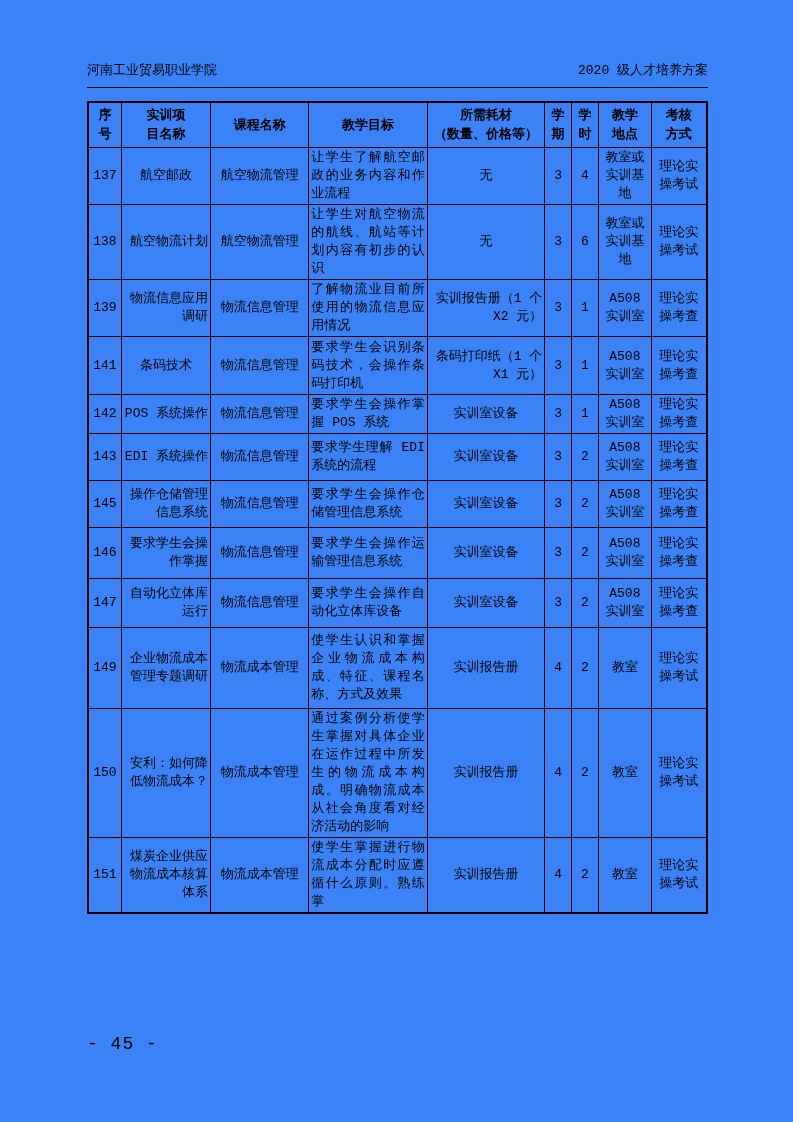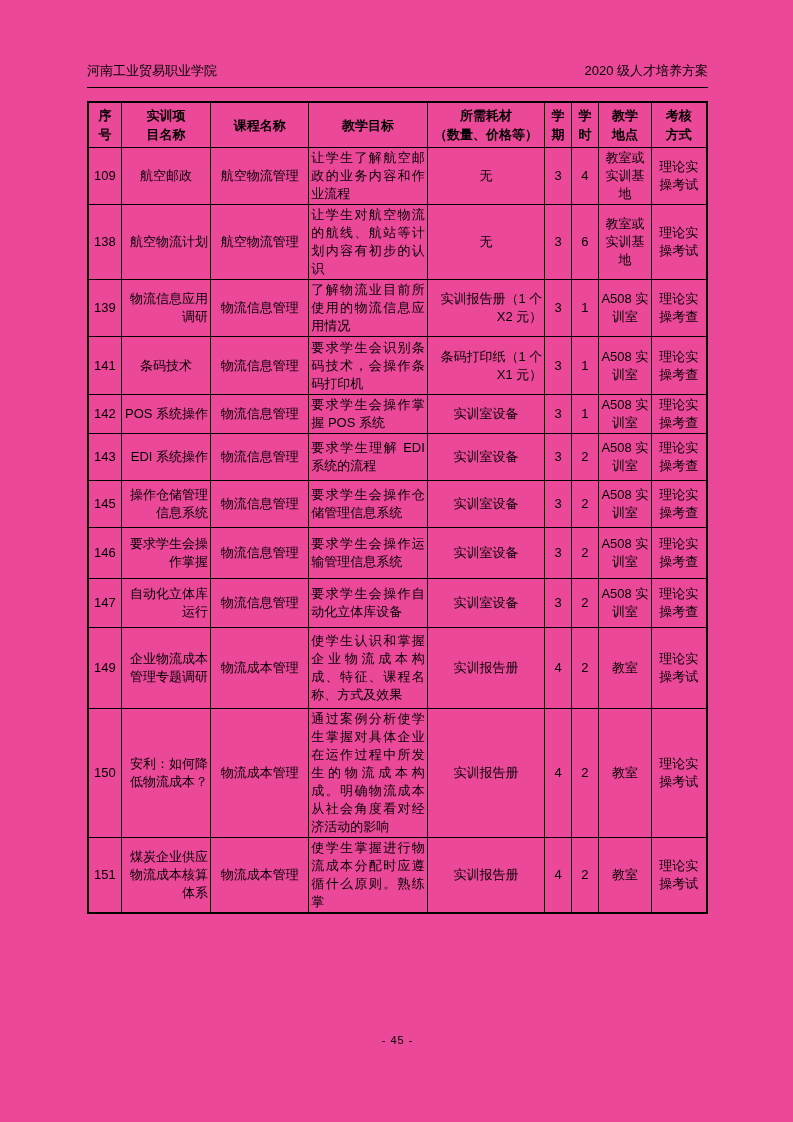--- a/index.html
+++ b/index.html
@@ -1,21 +1,21 @@
 <!DOCTYPE html>
 <html lang="zh"><head>
 <meta charset="utf-8">
 <style>
   html,body { margin:0; padding:0; background:#e8e8e8; }
   .page {
     position:relative;
     width:793px; height:1122px;
     margin:0 auto;
-    background:#ec4899;
-    font-family:Liberation Sans, sans-serif;
+    background:#3b82f6;
+    font-family:Liberation Mono, monospace;
     color:#000;
     overflow:hidden;
   }
   .content { position:absolute; left:87px; top:62px; width:621px; }
   .page-header {
     display:flex; justify-content:space-between; align-items:flex-end;
     font-size:13px; line-height:17px;
     padding-bottom:8px;
     border-bottom:1px solid #000;
   }
@@ -41,22 +41,22 @@
     text-align:center;
     white-space:pre-line;
     line-height:19px;
     padding:3px 1px;
   }
   .c-center  { text-align:center; }
   .c-left    { text-align:right; }
   .c-justify { text-align:justify; text-justify:inter-ideograph; }
   .page-footer {
     position:absolute; left:87px; top:1034px; width:621px;
-    text-align:center;
-    font-size:11px;
+    text-align:left;
+    font-size:18px;
     letter-spacing:1px;
   }
 </style>
 </head>
 <body>
 
 <div class="page">
   <div class="content">
     <div class="page-header">
       <span>河南工业贸易职业学院</span>
@@ -90,21 +90,21 @@
             <th>学
 时</th>
             <th>教学
 地点</th>
             <th>考核
 方式</th>
           </tr>
       </thead>
       <tbody id="table-body">
           <tr style="height: 57px;">
-            <td class="c-center">109</td>
+            <td class="c-center">137</td>
             <td class="c-center">航空邮政</td>
             <td class="c-center">航空物流管理</td>
             <td class="c-justify">让学生了解航空邮政的业务内容和作业流程</td>
             <td class="c-center">无</td>
             <td class="c-center">3</td>
             <td class="c-center">4</td>
             <td class="c-center">教室或实训基地</td>
             <td class="c-center">理论实操考试</td>
           </tr>
           <tr style="height: 57px;">

